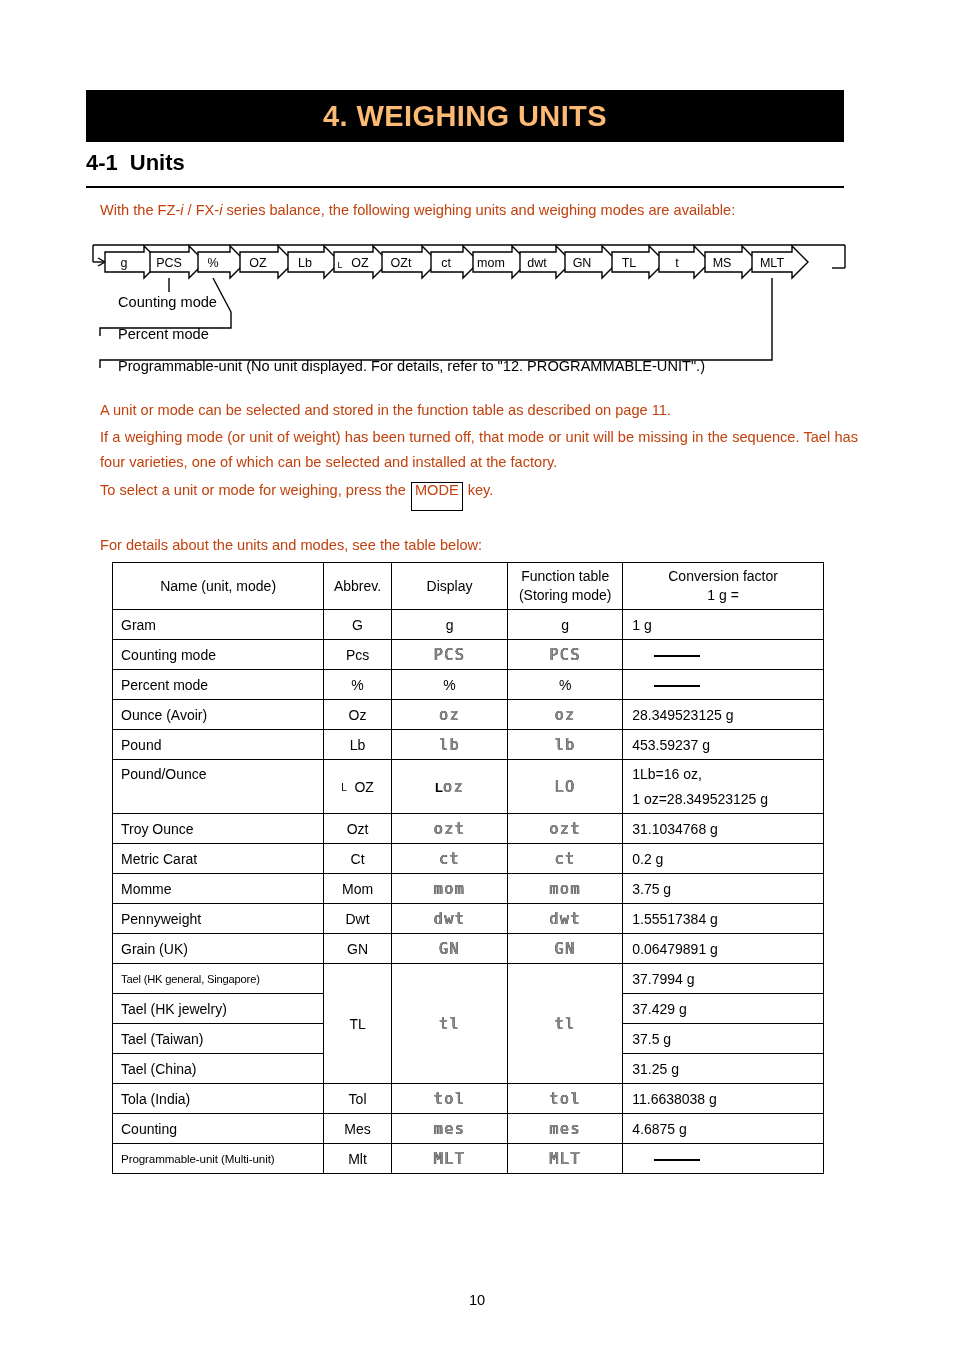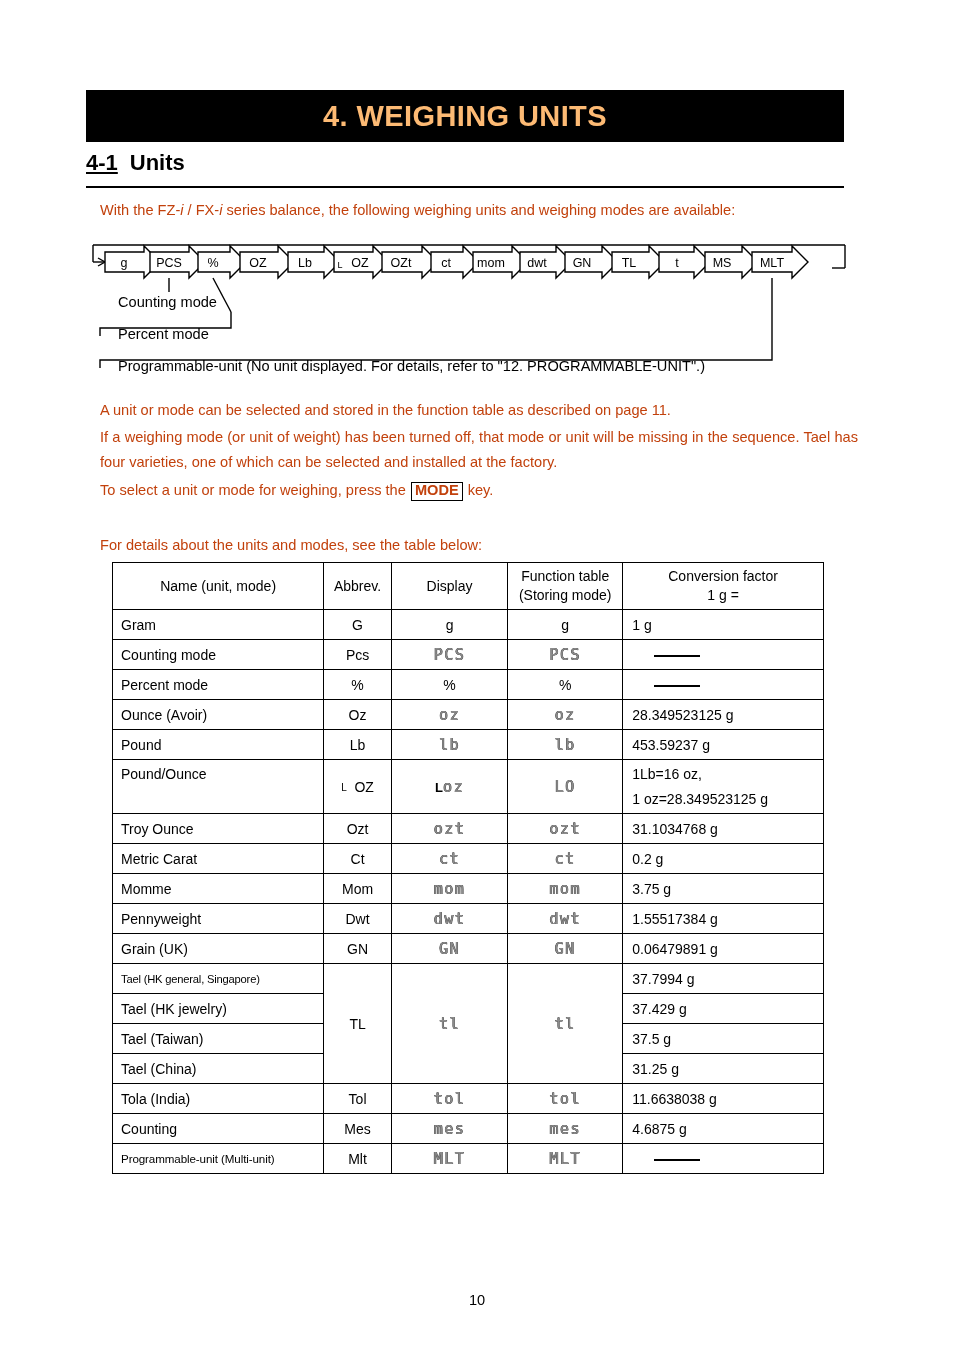--- a/index.html
+++ b/index.html
@@ -43,21 +43,21 @@
 
   
   .sec-head {
     position: absolute;
     left: 86px;
     top: 150px;
     width: 758px;
     font-size: 22px;
     font-weight: bold;
   }
-  .sec-num { margin-right: 12px; text-decoration: underline; }
+  .sec-num { margin-right: 12px; }
   .sec-rule {
     position: absolute;
     left: 86px;
     top: 186px;
     width: 758px;
     height: 2px;
     background: #000000;
   }
 
   
@@ -70,26 +70,25 @@
   }
   .p-intro { left: 88px; top: 198px; width: 760px; }
   .p-a { left: 88px; top: 398px; width: 758px; }
   .p-b { left: 88px; top: 425px; width: 758px; text-align: justify; text-align-last: left; }
   .p-c { left: 88px; top: 478px; width: 758px; }
   .p-d { left: 88px; top: 533px; width: 758px; }
 
   .ital { font-style: italic; }
   .mode-key {
     border: 1.6px solid #000;
-    padding: 0px 3px 2px 3px;
+    padding: 0px 3px 12px 3px;
     font-size: 14.6px;
     line-height: 1;
     display: inline-block;
     margin: 0 1px;
-    font-weight: bold;
   }
 
   
   .diagram {
     position: absolute;
     left: 88px;
     top: 240px;
     width: 762px;
     height: 145px;
   }

